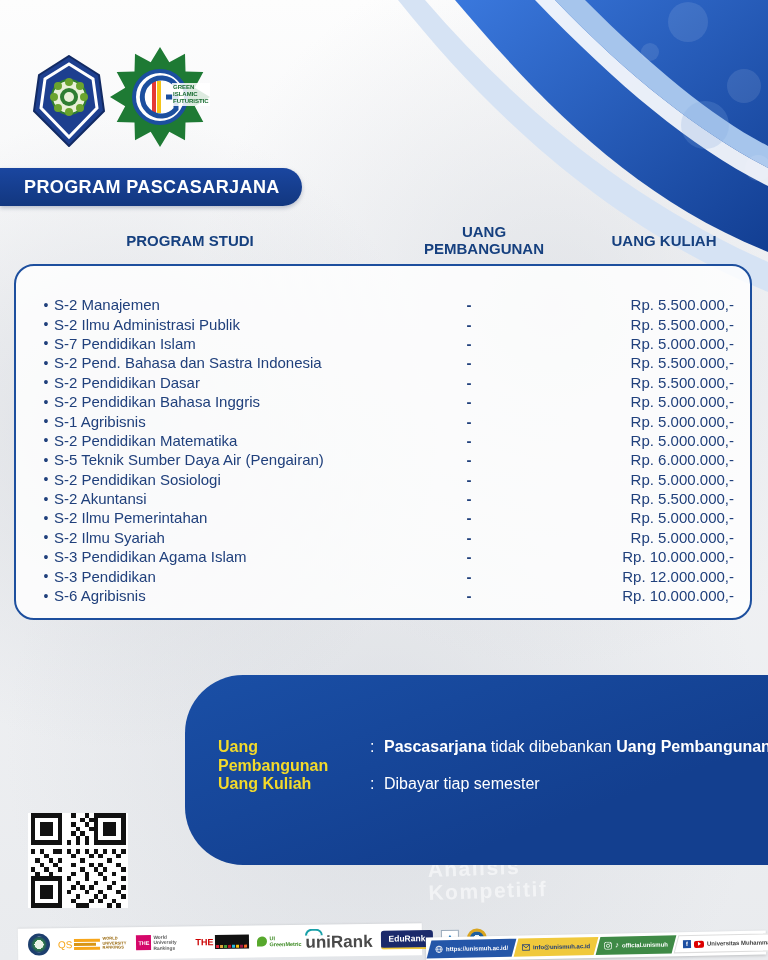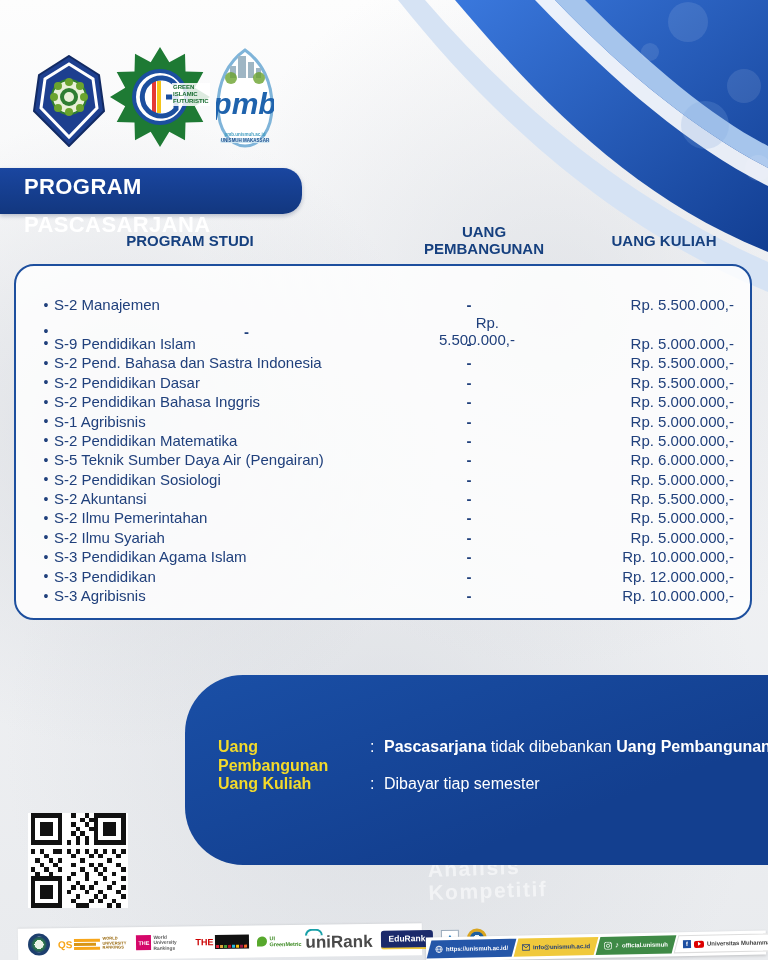--- a/index.html
+++ b/index.html
@@ -33,24 +33,24 @@
   .gif-text { position:absolute; left:62px; top:38px; font-size:6px; font-weight:bold;
               color:#166b2f; line-height:7px; background:rgba(255,255,255,.85); padding:1px; }
   .pmb-url { position:absolute; left:2px; top:84px; width:54px; text-align:center;
              font-size:4.5px; color:#3d9bbf; font-weight:bold; }
   .pmb-sub { position:absolute; left:4px; top:90px; width:50px; text-align:center;
              font-size:4.5px; color:#1d4f8f; font-weight:bold; background:#cfe6f2;
              border-radius:3px; }
 
   
   .banner {
-    position:absolute; left:0; top:168px; width:302px; height:46px;
+    position:absolute; left:0; top:168px; width:302px; height:38px;
     background:linear-gradient(180deg,#1a46a0,#12377f);
     border-radius:0 19px 19px 0;
-    color:#fff; font-size:22px; font-weight:bold; letter-spacing:.4px;
+    color:#fff; font-size:18px; font-weight:bold; letter-spacing:.4px;
     line-height:38px; padding-left:24px;
     box-shadow:0 2px 4px rgba(10,30,80,.25);
   }
 
   
   .th { position:absolute; text-align:center; color:#16407f; font-weight:bold;
         font-size:15px; line-height:17px; }
   .th-program     { left:90px;  top:232px; width:200px; }
   .th-pembangunan { left:400px; top:223px; width:168px; }
   .th-kuliah      { left:588px; top:232px; width:152px; }
@@ -85,21 +85,21 @@
   .qr { position:absolute; left:28px; top:813px; width:100px; height:95px; background:#fff; }
 
   
   .rank-band { position:absolute; left:18px; top:926px; width:404px; height:32px;
                background:#fff; transform:rotate(-0.8deg);
                display:flex; align-items:center; gap:8px; padding:0 10px;
                box-shadow:0 -1px 2px rgba(0,0,0,.06); }
   .rk { display:flex; align-items:center; gap:2px; flex-shrink:0; }
   .rk-seal { width:22px; height:22px; border-radius:50%; border:3px solid #1d3f6e;
              background:radial-gradient(circle,#e8f2e6 40%,#2e7d46 41%,#1d3f6e 75%); }
-  .qs-mark { color:#f7a61b; font-weight:700; font-size:10px; }
+  .qs-mark { color:#f7a61b; font-weight:400; font-size:10px; }
   .qs-bars div { width:26px; height:3px; background:#f7a61b; margin:1px 0; }
   .qs-bars div:nth-child(2){ background:#d89515; width:22px; }
   .qs-text { font-size:4px; color:#9a6a10; font-weight:bold; width:26px; line-height:4.5px; }
   .the-sq { width:15px; height:15px; background:#d5076a; color:#fff; font-size:5.5px;
             font-weight:800; display:flex; align-items:center; justify-content:center; }
   .the-txt { font-size:4.8px; color:#555; font-weight:bold; line-height:5.2px; width:34px; }
   .impact-the { color:#c00; font-weight:800; font-size:9px; }
   .impact-box { width:34px; height:14px; background:#111; display:flex; flex-wrap:wrap;
                 padding:1px; gap:1px; align-content:flex-end; }
   .impact-box i { width:3px; height:3px; display:block; }
@@ -193,62 +193,47 @@
       <rect x="42" y="36" width="4" height="32" fill="#e53935"></rect>
       <rect x="47" y="36" width="4" height="32" fill="#f5c518"></rect>
       <path d="M66 40 A19 19 0 1 0 66 64 L66 52 L56 52" fill="none" stroke="#1c4f9f" stroke-width="5"></path>
     </svg>
     <div class="gif-text">
       <div>GREEN ISLAMIC</div>
       <div>FUTURISTIC</div>
     </div>
   </div>
 
-  <div class="logo logo-pmb">
-    <svg width="58" height="104" viewBox="0 0 58 104">
-      <path d="M29 2 C46 14 56 34 56 58 C56 82 44 98 29 98 C14 98 2 82 2 58 C2 34 12 14 29 2 Z" fill="#fff" stroke="#7fb4d9" stroke-width="3"></path>
-      <g fill="#9fb6c4">
-        <rect x="22" y="8" width="8" height="22"></rect>
-          <rect x="32" y="14" width="6" height="16"></rect>
-        <rect x="14" y="18" width="6" height="12"></rect>
-          <rect x="40" y="20" width="5" height="10"></rect>
-      </g>
-      <circle cx="15" cy="30" r="6" fill="#6aa32e" opacity=".8"></circle>
-      <circle cx="43" cy="30" r="6" fill="#6aa32e" opacity=".8"></circle>
-      <text x="29" y="66" text-anchor="middle" font-size="30" font-weight="bold" font-style="italic" fill="#1f63ad" font-family="Liberation Sans, sans-serif">pmb</text>
-    </svg>
-    <div class="pmb-url">pmb.unismuh.ac.id</div>
-    <div class="pmb-sub">UNISMUH MAKASSAR</div>
-  </div>
 
   <div class="banner">PROGRAM PASCASARJANA</div>
 
   <div class="th th-pembangunan">
     <div>UANG</div>
     <div>PEMBANGUNAN</div>
   </div>
   <div class="th th-program">PROGRAM STUDI</div>
   <div class="th th-kuliah">UANG KULIAH</div>
 
   <div class="table-box">
     <div class="rows">
       <div class="row">
           <span class="bullet">•</span>
           <span>S-2 Manajemen</span>
           <span class="dash">-</span>
           <span class="fee">Rp. 5.500.000,-</span>
         </div>
       <div class="row">
           <span class="bullet">•</span>
+          <span>S-2 Ilmu Administrasi Publik</span>
           <span class="dash">-</span>
           <span class="fee">Rp. 5.500.000,-</span>
         </div>
       <div class="row">
           <span class="bullet">•</span>
-          <span>S-9 Pendidikan Islam</span>
+          <span>S-7 Pendidikan Islam</span>
           <span class="dash">-</span>
           <span class="fee">Rp. 5.000.000,-</span>
         </div>
       <div class="row">
           <span class="bullet">•</span>
           <span>S-2 Pend. Bahasa dan Sastra Indonesia</span>
           <span class="dash">-</span>
           <span class="fee">Rp. 5.500.000,-</span>
         </div>
       <div class="row">
@@ -312,21 +297,21 @@
           <span class="fee">Rp. 10.000.000,-</span>
         </div>
       <div class="row">
           <span class="bullet">•</span>
           <span>S-3 Pendidikan</span>
           <span class="dash">-</span>
           <span class="fee">Rp. 12.000.000,-</span>
         </div>
       <div class="row">
           <span class="bullet">•</span>
-          <span>S-3 Agribisnis</span>
+          <span>S-6 Agribisnis</span>
           <span class="dash">-</span>
           <span class="fee">Rp. 10.000.000,-</span>
         </div>
     </div>
   </div>
 
   <div class="notes-box">
     <div class="notes-text">
       <div class="note-row">
         <span class="note-label">Uang Pembangunan</span>

